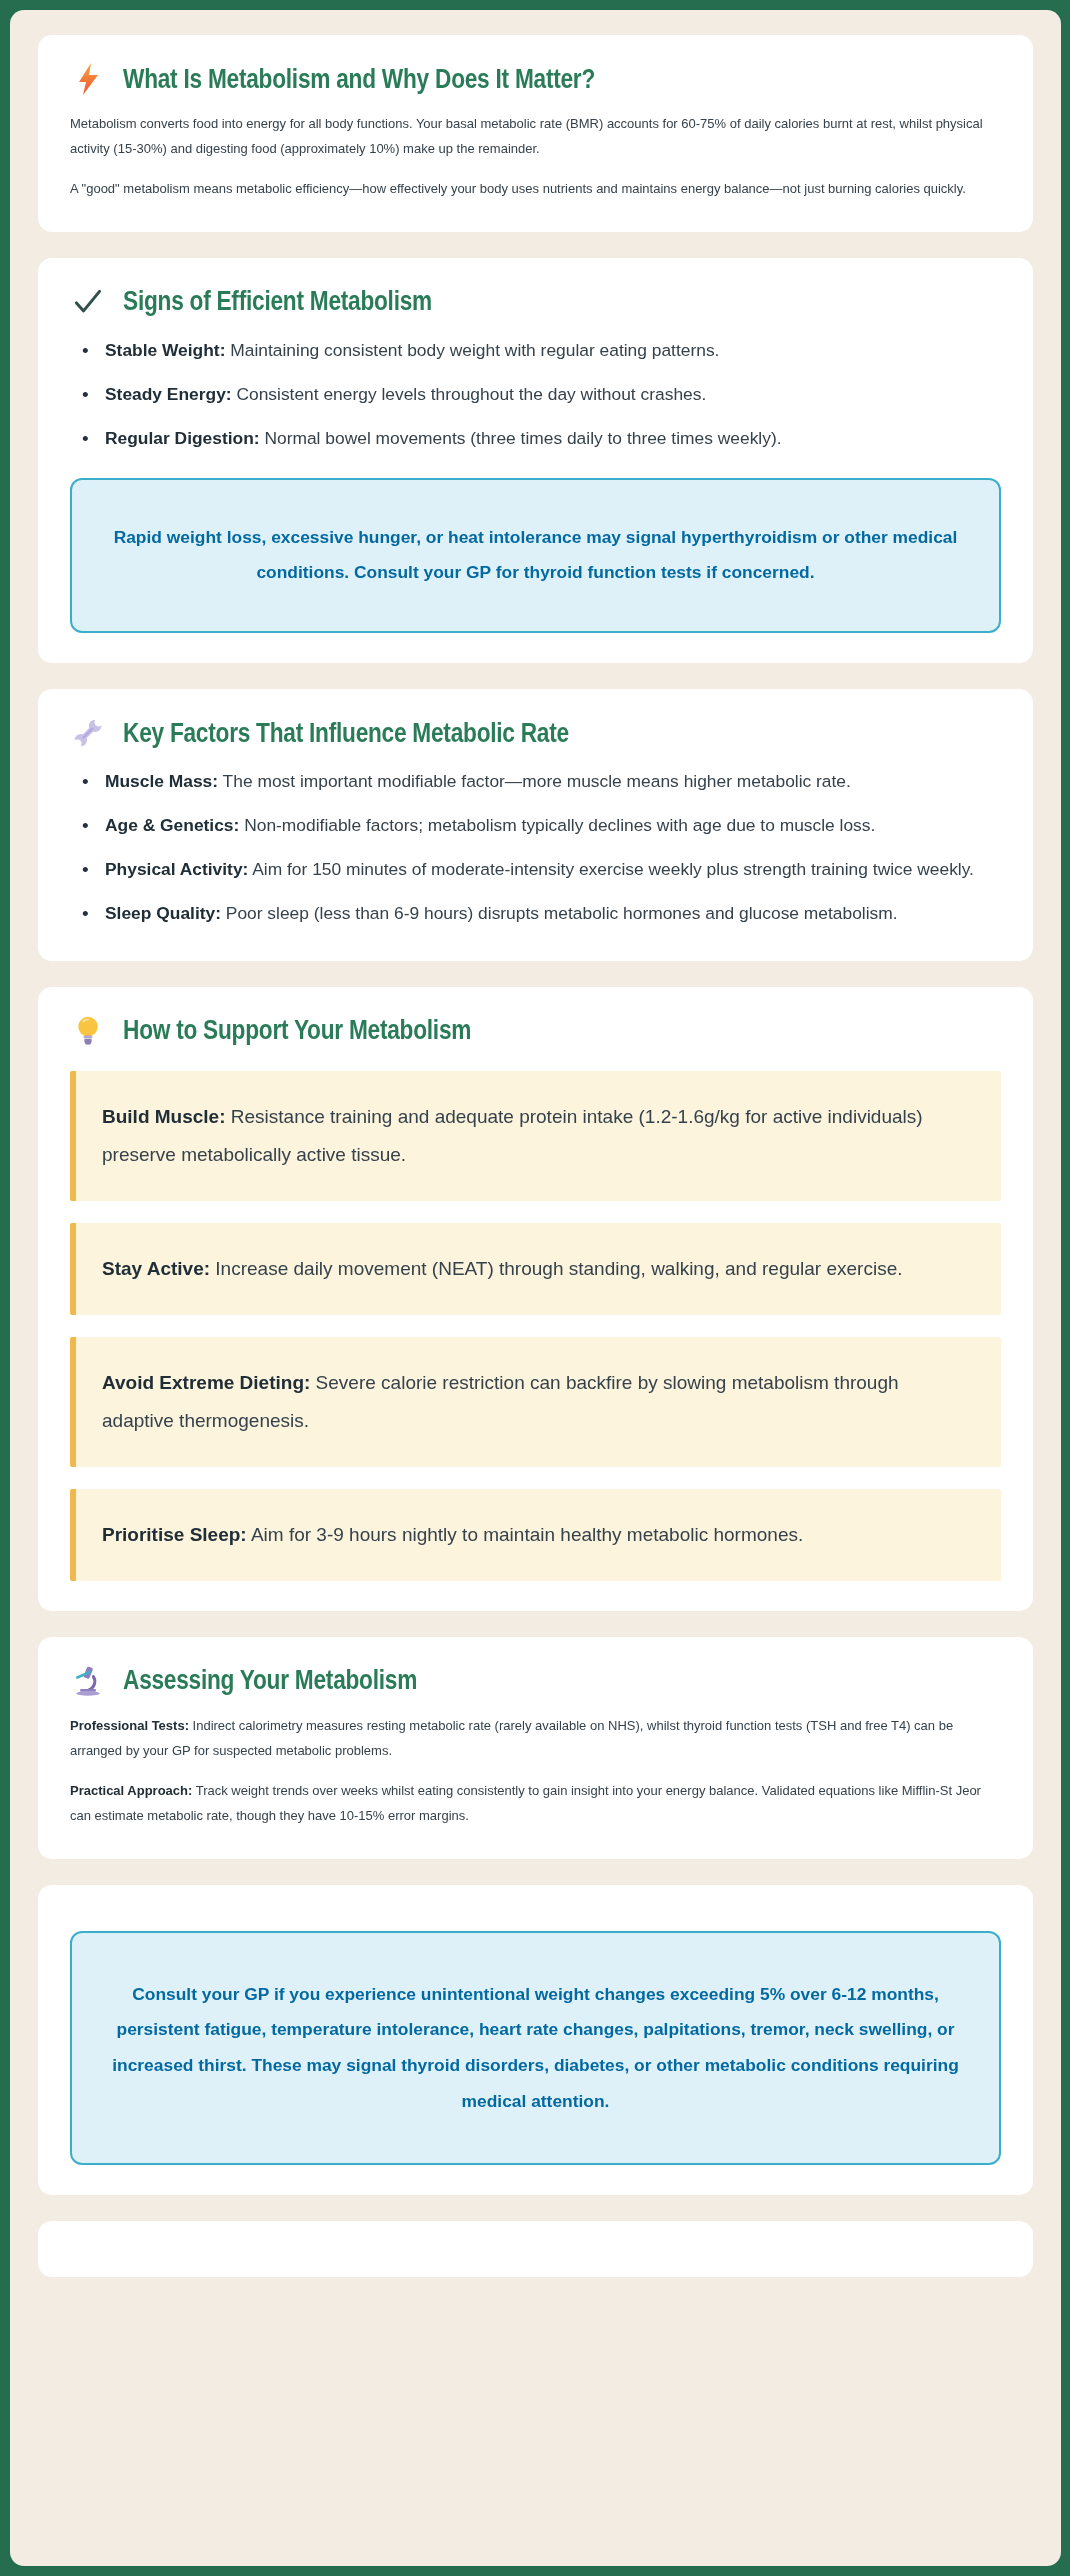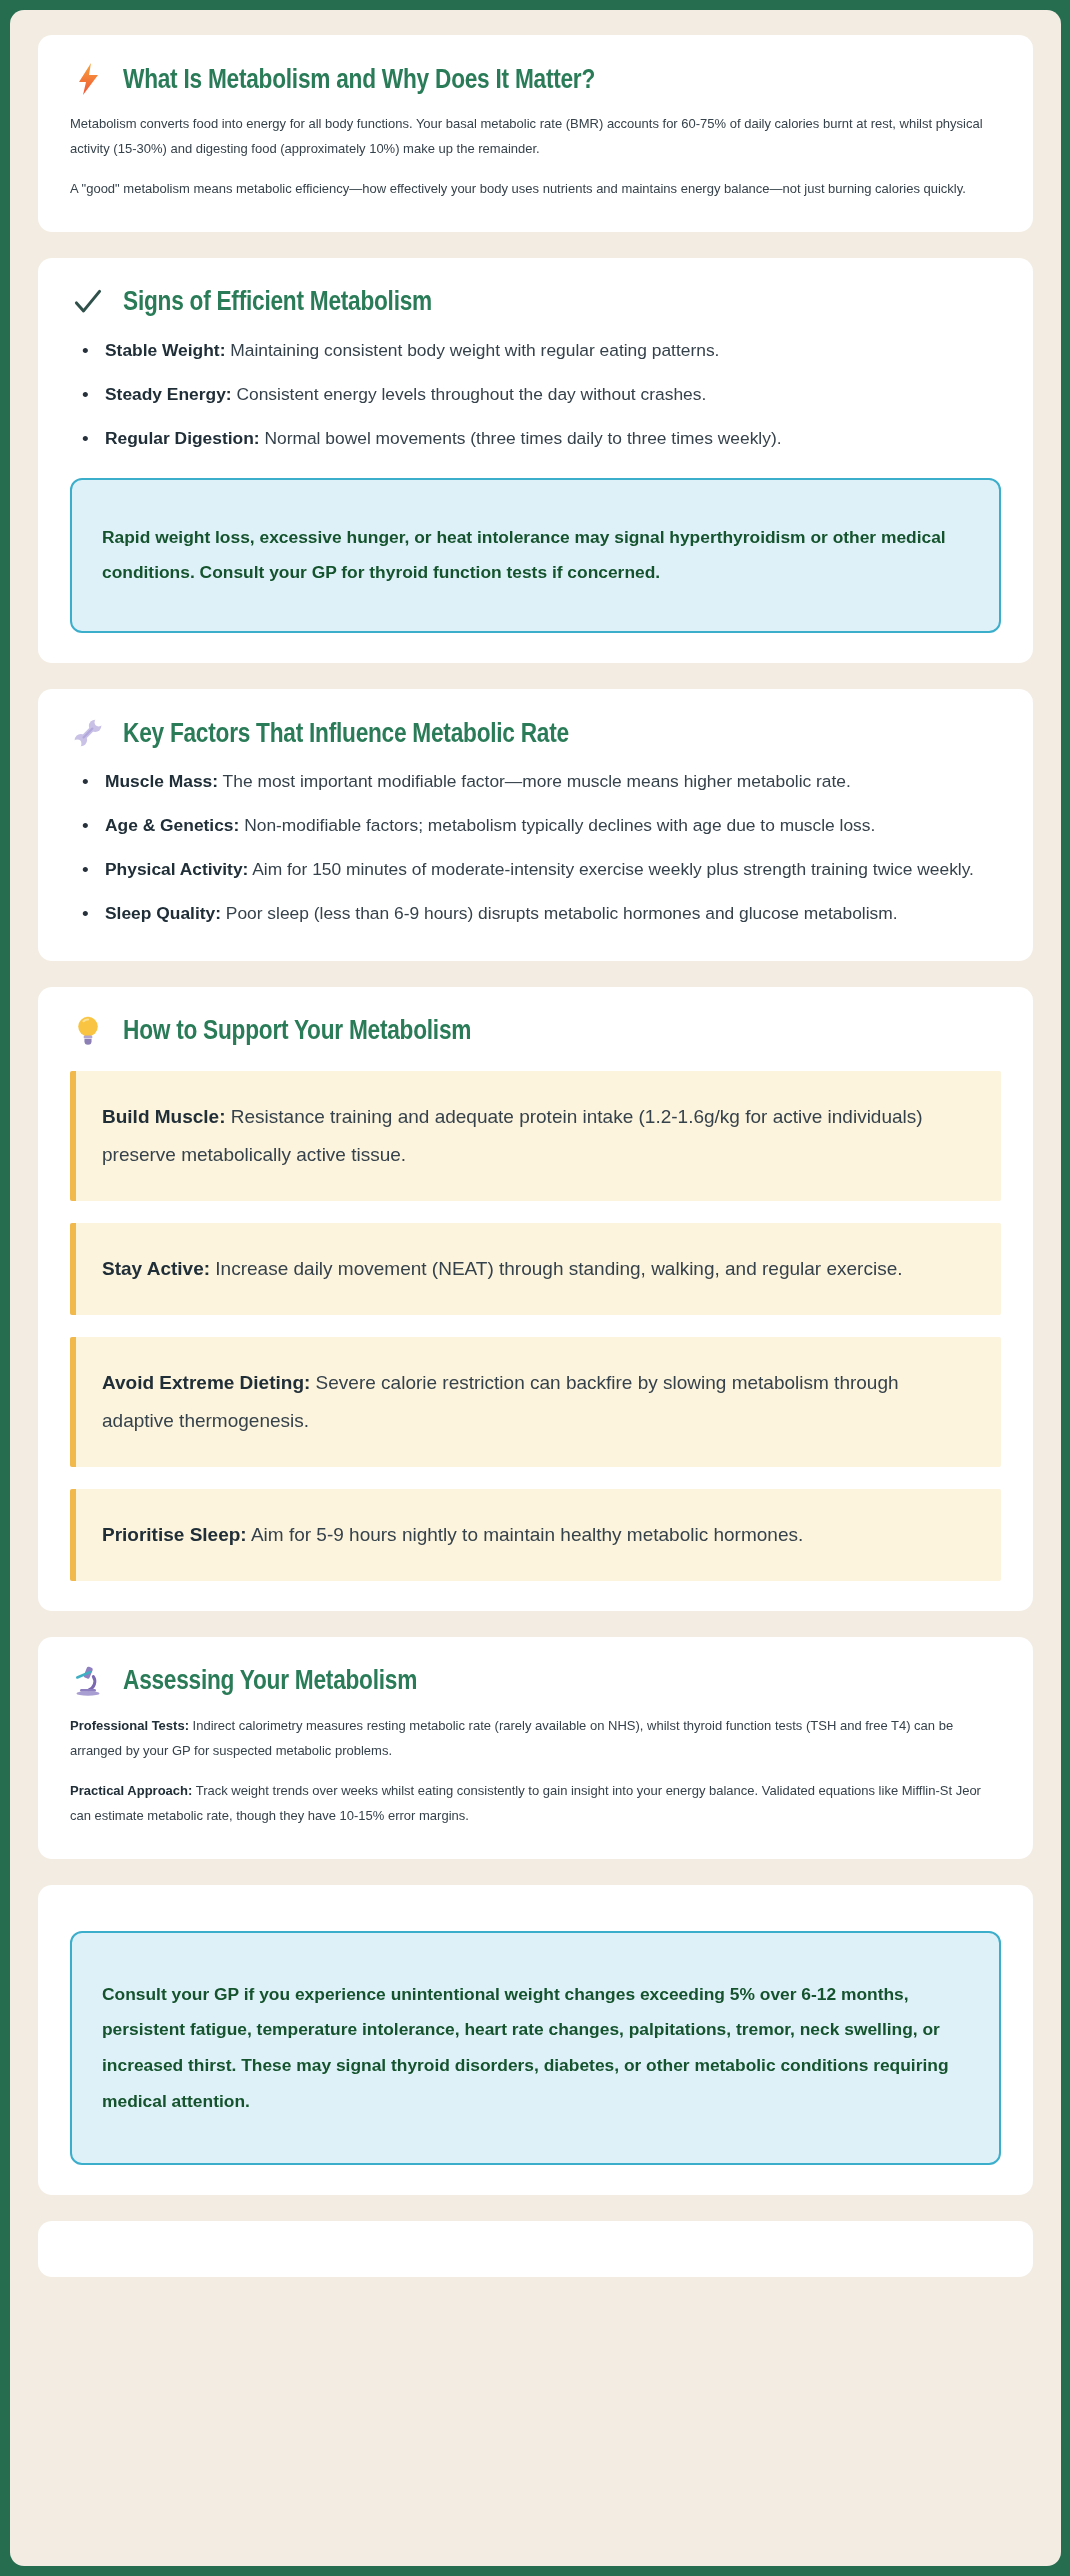--- a/index.html
+++ b/index.html
@@ -94,21 +94,22 @@
   }
   .callout {
     background: #DFF1F8;
     border: 2px solid #3BAECC;
     border-radius: 12px;
     padding: 40px 30px;
     margin-top: 26px;
     font-size: 17.4px;
     font-weight: 700;
     line-height: 2.05;
-    color: #14532d;
+    color: #0369a1;
+    text-align: center;
   }
   .callout.tight { margin-top: 20px; padding: 44px 30px; }
   .tip {
     background: #FCF4DD;
     border-left: 6px solid #F1B94B;
     border-radius: 2px;
     padding: 27px 26px;
     margin-top: 22px;
     font-size: 19px;
     line-height: 2.0;
@@ -179,21 +180,21 @@
         <circle cx="18" cy="13" r="11" fill="#F9C441"></circle>
         <path d="M13 7 a7 7 0 0 1 5 -2" stroke="#FBE29A" stroke-width="2.4" fill="none" stroke-linecap="round"></path>
         <rect x="13" y="23" width="10" height="3.4" rx="1.7" fill="#B0A6CF"></rect>
         <path d="M14 27 h8 v2.4 a4 4 0 0 1 -8 0 Z" fill="#8B7FB5"></path>
       </svg>
       <h2>How to Support Your Metabolism</h2>
     </div>
     <div class="tip"><span class="lead">Build Muscle:</span><span> Resistance training and adequate protein intake (1.2-1.6g/kg for active individuals) preserve metabolically active tissue.</span></div>
     <div class="tip"><span class="lead">Stay Active:</span><span> Increase daily movement (NEAT) through standing, walking, and regular exercise.</span></div>
     <div class="tip"><span class="lead">Avoid Extreme Dieting:</span><span> Severe calorie restriction can backfire by slowing metabolism through adaptive thermogenesis.</span></div>
-    <div class="tip"><span class="lead">Prioritise Sleep:</span><span> Aim for 5-9 hours nightly to maintain healthy metabolic hormones.</span></div>
+    <div class="tip"><span class="lead">Prioritise Sleep:</span><span> Aim for 3-9 hours nightly to maintain healthy metabolic hormones.</span></div>
   </section>
 
   <section class="card">
     <div class="card-head">
       <svg class="icon small-pad" viewBox="0 0 36 36">
         <rect x="15" y="2" width="7" height="13" rx="2" transform="rotate(22 18 8)" fill="#8E7FC0"></rect>
         <path d="M24 13 a10 10 0 0 1 -5 15" stroke="#7A68B0" stroke-width="3.4" fill="none" stroke-linecap="round"></path>
         <line x1="6" y1="14" x2="20" y2="8" stroke="#3FB0C4" stroke-width="3" stroke-linecap="round"></line>
         <rect x="9" y="27" width="18" height="3.2" rx="1.6" fill="#8E7FC0"></rect>
         <ellipse cx="18" cy="32" rx="13" ry="2.6" fill="#A99ED1"></ellipse>

